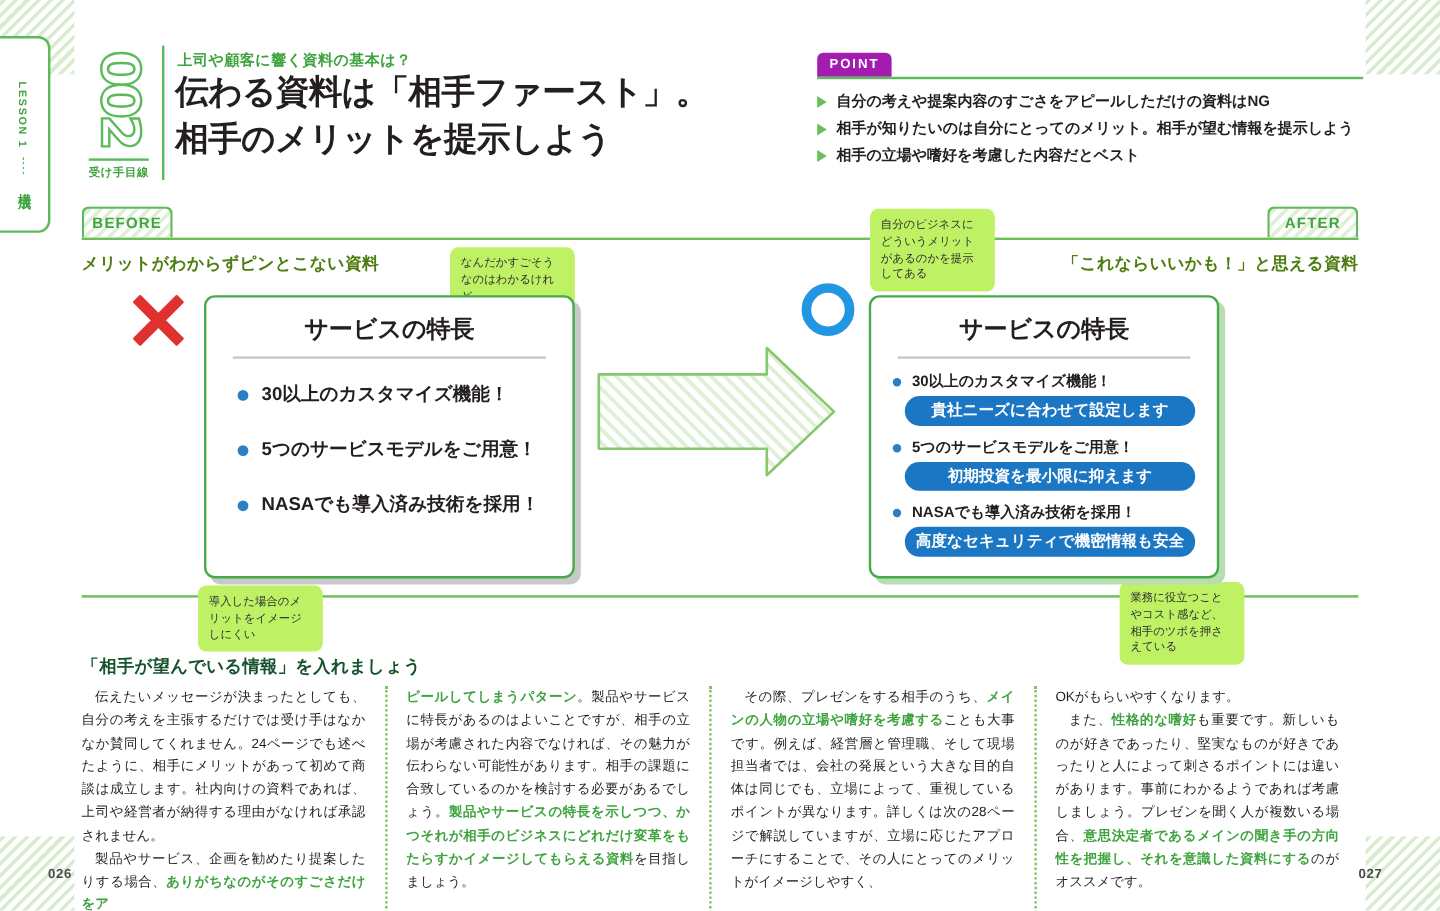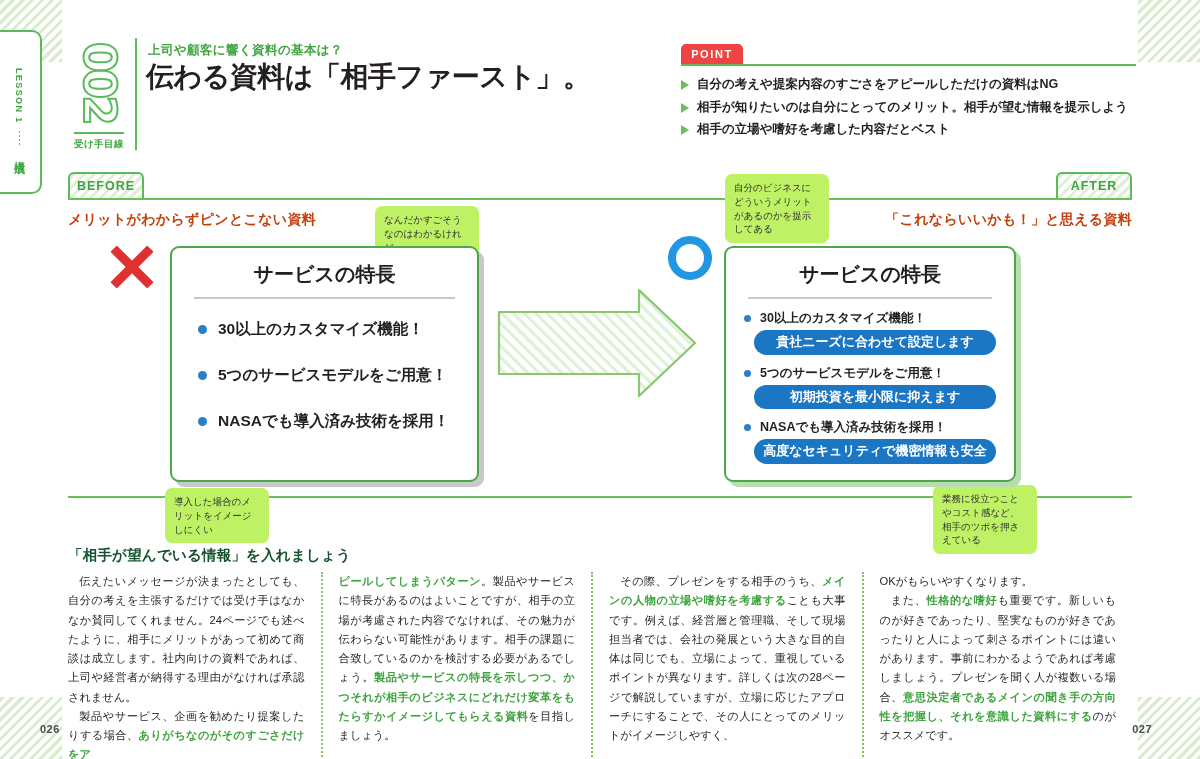--- a/index.html
+++ b/index.html
@@ -69,21 +69,21 @@
   }
   .h1{
     position:absolute;left:146px;top:58px;width:520px;
     color:#231f20;font-size:28px;font-weight:bold;line-height:1.38;
     letter-spacing:-0.5px;
   }
 
   
   .point-wrap{position:absolute;left:681px;top:44px;width:455px;}
   .point-tab{
-    width:62px;height:20px;background:#ef4444;border-radius:5px 5px 0 0;
+    width:62px;height:20px;background:#a21caf;border-radius:5px 5px 0 0;
     color:#fff;font-size:11px;font-weight:bold;letter-spacing:1.6px;
     display:flex;align-items:center;justify-content:center;
   }
   .point-rule{height:2px;background:#5bbb5b;width:100%;}
   .point-list{margin-top:11px;}
   .point-item{
     display:flex;align-items:flex-start;gap:8px;margin-bottom:7px;
     font-size:12.5px;color:#231f20;line-height:1.25;font-weight:bold;
   }
   .tri{
@@ -101,21 +101,21 @@
     display:flex;align-items:center;justify-content:center;
   }
   .tab-before{left:68px;top:172px;}
   .tab-after{right:68px;top:172px;}
 
   .hr-top{position:absolute;top:198px;height:2px;background:#6cbf57;}
   .hr-top-l{left:68px;width:1064px;}
   .hr-bot{position:absolute;top:496px;height:2px;background:#6cbf57;left:68px;width:1064px;}
 
   .sub-label{
-    position:absolute;top:211px;color:#c2410c;font-size:14px;font-weight:bold;letter-spacing:0.3px;
+    position:absolute;top:211px;color:#4d7c0f;font-size:14px;font-weight:bold;letter-spacing:0.3px;
   }
   .sub-before{left:68px;}
   .sub-after{right:68px;}
 
   
   .bubble{
     position:absolute;background:#bef264;border-radius:7px;
     color:#2e2e2e;font-size:9.5px;line-height:1.45;padding:7px 9px;
     width:86px;
   }
@@ -225,20 +225,21 @@
   <div class="numblock">
     <div class="bignum">002</div>
     <div class="numrule"></div>
     <div class="numcaption">受け手目線</div>
   </div>
   <div class="numdivider"></div>
 
   <div class="kicker">上司や顧客に響く資料の基本は？</div>
   <div class="h1" id="pagetitle">
       <div>伝わる資料は「相手ファースト」。</div>
+      <div>相手のメリットを提示しよう</div>
     </div>
 
   <div class="point-wrap">
     <div class="point-tab">POINT</div>
     <div class="point-rule"></div>
     <div class="point-list" id="pointlist">
         <div class="point-item">
           <span class="tri"></span>
           <span>自分の考えや提案内容のすごさをアピールしただけの資料はNG</span>
         </div>

